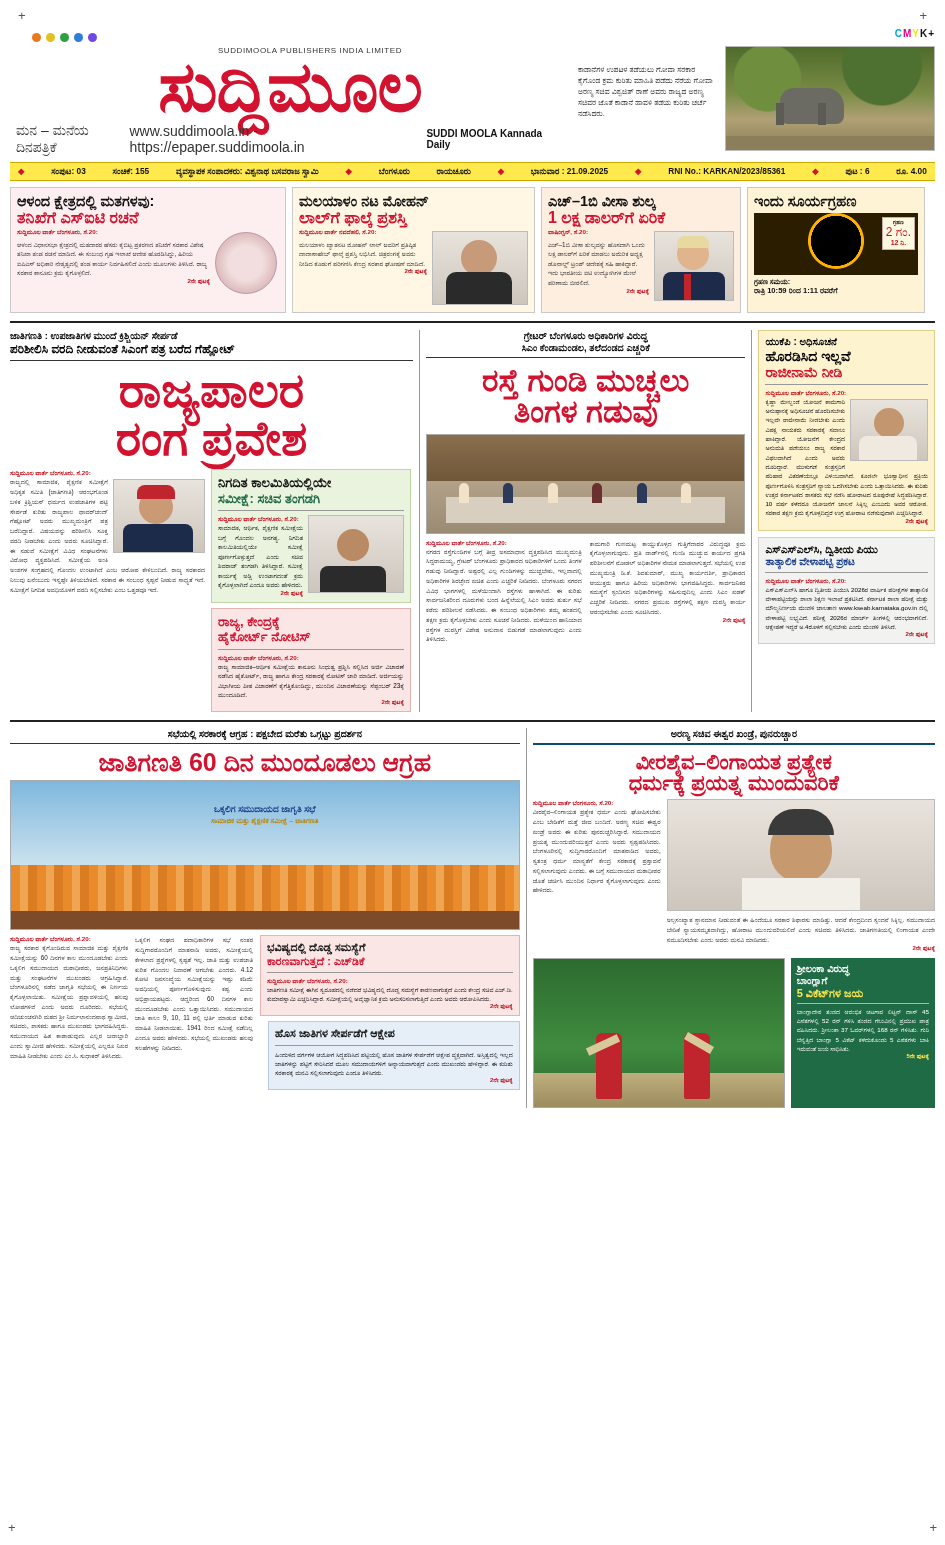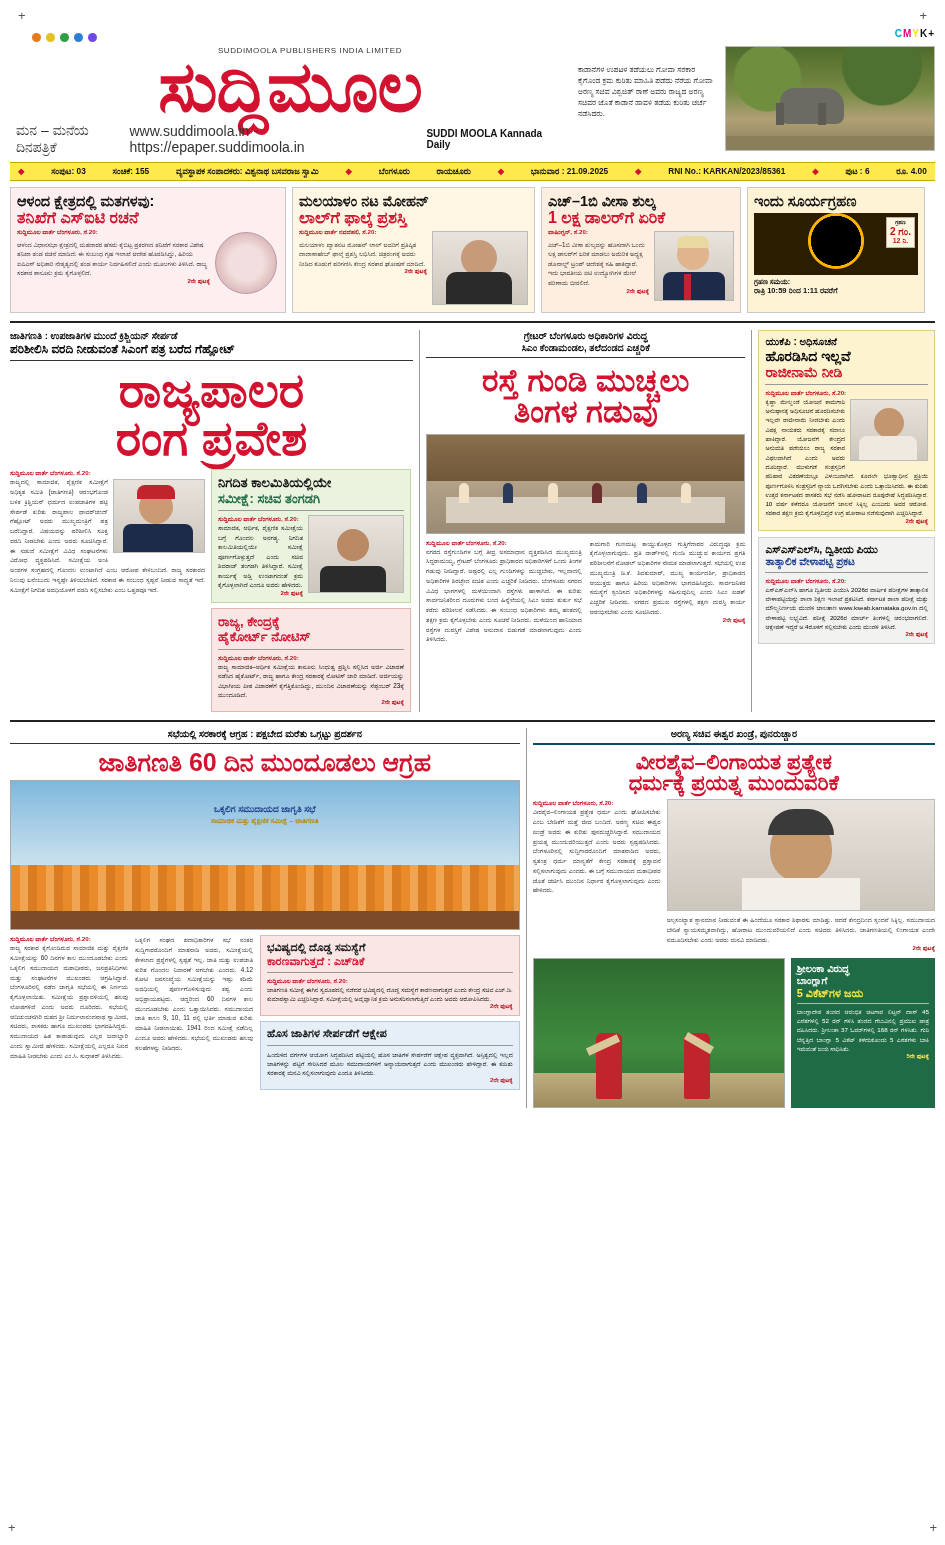--- a/index.html
+++ b/index.html
@@ -80,21 +80,21 @@
   .bighead { color:#d2122e; font-weight:bold; line-height:1.0; text-align:center; }
   .h-48 { font-size:48px; }
   .h-32 { font-size:31px; }
   .h-26 { font-size:25px; }
   .h-22 { font-size:21px; }
   .col1 { font-size:6.3px; line-height:1.55; text-align:justify; color:#222; }
 
   .greenbox { background:#e9f3dd; border:1px solid #bfd6a4; padding:5px 6px; }
   .yellowbox { background:#fdf3cf; border:1px solid #e0cd86; padding:5px 6px; }
   .redbox { background:#fbe6e6; border:1px solid #e2b4b4; padding:5px 6px; }
-  .bluebox { background:#e6eef8; border:1px solid #b9c9e0; padding:5px 6px; }
+  .bluebox { background:#e6eef8; border:1px solid #b9c9e0; padding:5px 6px;margin-left:8px; }
   .graybox { background:#f2f2f0; border:1px solid #cfcfcc; padding:5px 6px; }
   .greenbox2 { background:#1f6b46; color:#fff; padding:5px 6px; }
 
   .boxhead { font-size:13px; font-weight:bold; line-height:1.2; color:#111; }
   .boxhead.red { color:#d2122e; }
   .boxhead.small { font-size:11px; }
   .thumb-md { width:96px; height:78px; float:right; margin:0 0 3px 5px; border:1px solid #bbb; }
 
   .divider { border-top:2px solid #222; margin:8px 0 6px; }
   .thinrule { border-top:1px solid #999; margin:4px 0; }
@@ -213,21 +213,21 @@
         <div class="tb-body">ಎಚ್‌–1ಬಿ ವೀಸಾ ಶುಲ್ಕವನ್ನು ಹೊಸದಾಗಿ ಒಂದು ಲಕ್ಷ ಡಾಲರ್‌ಗೆ ಏರಿಕೆ ಮಾಡಲು ಅಮೆರಿಕ ಅಧ್ಯಕ್ಷ ಡೊನಾಲ್ಡ್ ಟ್ರಂಪ್ ಆದೇಶಕ್ಕೆ ಸಹಿ ಹಾಕಿದ್ದಾರೆ. ಇದು ಭಾರತೀಯ ಐಟಿ ಉದ್ಯೋಗಿಗಳ ಮೇಲೆ ಪರಿಣಾಮ ಬೀರಲಿದೆ.</div>
       </div>
       <div class="more">2ನೇ ಪುಟಕ್ಕೆ</div>
     </div>
 
     <div class="tbox tb4">
       <div class="tb-head">ಇಂದು ಸೂರ್ಯಗ್ರಹಣ</div>
       <div class="ph eclipse" style="height:62px;margin:4px 0 3px;position:relative;">
         <div style="position:absolute;right:3px;top:4px;background:#fff8e0;border:1px solid #caa;padding:2px 3px;text-align:center;line-height:1.1;">
           <div style="font-size:5.4px;font-weight:bold;">ಗ್ರಹಣ</div>
-          <div style="font-size:10px;font-weight:bold;color:#c1121f;">2 ಗಂ.</div>
+          <div style="font-size:12px;font-weight:normal;color:#c1121f;">2 ಗಂ.</div>
           <div style="font-size:7px;font-weight:bold;color:#c1121f;">12 ನಿ.</div>
         </div>
       </div>
       <div style="font-size:7px;font-weight:bold;">ಗ್ರಹಣ ಸಮಯ:</div>
       <div style="font-size:7.6px;font-weight:bold;color:#111;">ರಾತ್ರಿ 10:59 ರಿಂದ 1:11 ರವರೆಗೆ</div>
     </div>
   </div>
 
   <div class="divider"></div>
 

